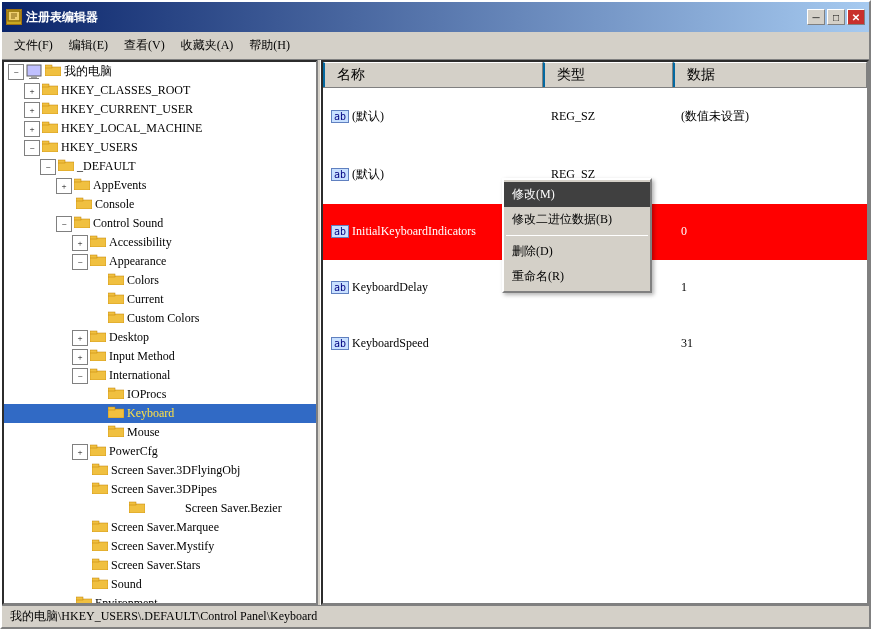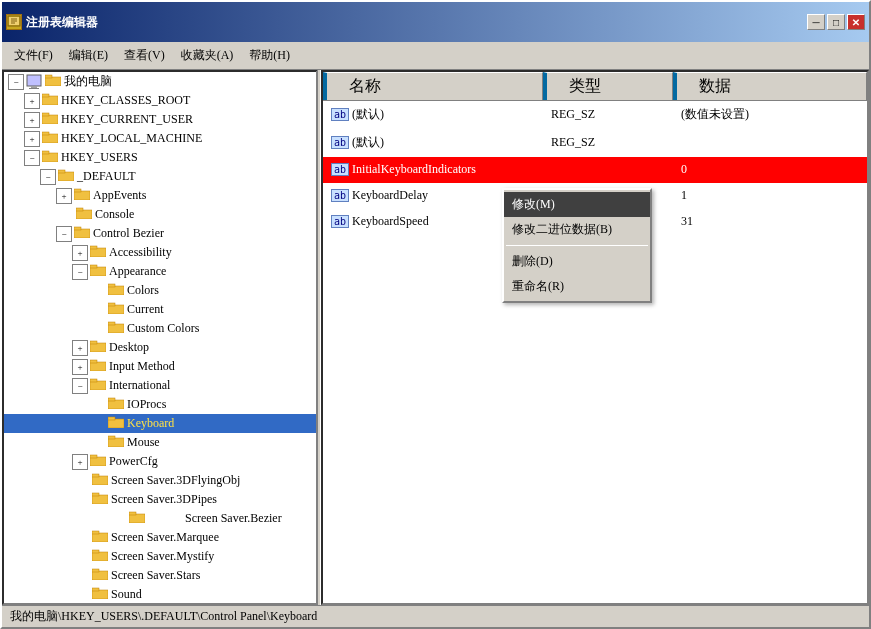--- a/index.html
+++ b/index.html
@@ -20,21 +20,21 @@
       background: #d4d0c8;
       border: 2px solid #ffffff;
       border-right-color: #808080;
       border-bottom-color: #808080;
       display: flex;
       flex-direction: column;
     }
 
     .title-bar {
       background: linear-gradient(to right, #0a246a, #a6caf0);
-      height: 40px;
+      height: 30px;
       display: flex;
       align-items: center;
       justify-content: space-between;
       padding: 0 4px;
       color: white;
       flex-shrink: 0;
     }
 
     .title-bar-left {
       display: flex;
@@ -184,43 +184,43 @@
 
     
     .table-header {
       display: flex;
       background: #d4d0c8;
       border-bottom: 1px solid #808080;
       flex-shrink: 0;
     }
 
     .col-header {
-      padding: 3px 22px;
-      font-size: 16px;
+      padding: 3px 12px;
+      font-size: 14px;
       border-right: 1px solid #808080;
       border-top: 1px solid #ffffff;
-      border-left: 4px solid #0369a1;
+      border-left: 2px solid #0369a1;
       cursor: pointer;
       user-select: none;
     }
 
     .col-name { width: 220px; }
     .col-type { width: 130px; }
     .col-data { flex: 1; }
 
     
     .table-body {
       flex: 1;
       overflow-y: auto;
     }
 
     .table-row {
       display: flex;
       align-items: center;
-      padding: 4px 0;
+      padding: 19px 0;
       font-size: 12px;
       border-bottom: 1px solid transparent;
       cursor: pointer;
     }
 
     .table-row.highlighted {
       background: #ff0000;
       color: white;
     }
 
@@ -414,21 +414,21 @@
     <rect x="0" y="2" width="7" height="3" fill="#f0c040" stroke="#c08000" stroke-width="0.5"></rect>
   </svg></span>
               <span>Console</span>
             </div>
             <div class="tree-item" style="padding-left: 52px;">
               <span class="expand-btn">−</span>
               <span style="margin-right: 3px;"><svg width="16" height="13" viewBox="0 0 16 13">
     <rect x="0" y="4" width="16" height="9" fill="#f0c040" stroke="#c08000" stroke-width="0.5"></rect>
     <rect x="0" y="2" width="7" height="3" fill="#f0c040" stroke="#c08000" stroke-width="0.5"></rect>
   </svg></span>
-              <span>Control Bezier</span>
+              <span>Control Sound</span>
             </div>
             <div class="tree-item" style="padding-left: 68px;">
               <span class="expand-btn">+</span>
               <span style="margin-right: 3px;"><svg width="16" height="13" viewBox="0 0 16 13">
     <rect x="0" y="4" width="16" height="9" fill="#f0c040" stroke="#c08000" stroke-width="0.5"></rect>
     <rect x="0" y="2" width="7" height="3" fill="#f0c040" stroke="#c08000" stroke-width="0.5"></rect>
   </svg></span>
               <span>Accessibility</span>
             </div>
             <div class="tree-item" style="padding-left: 68px;">

